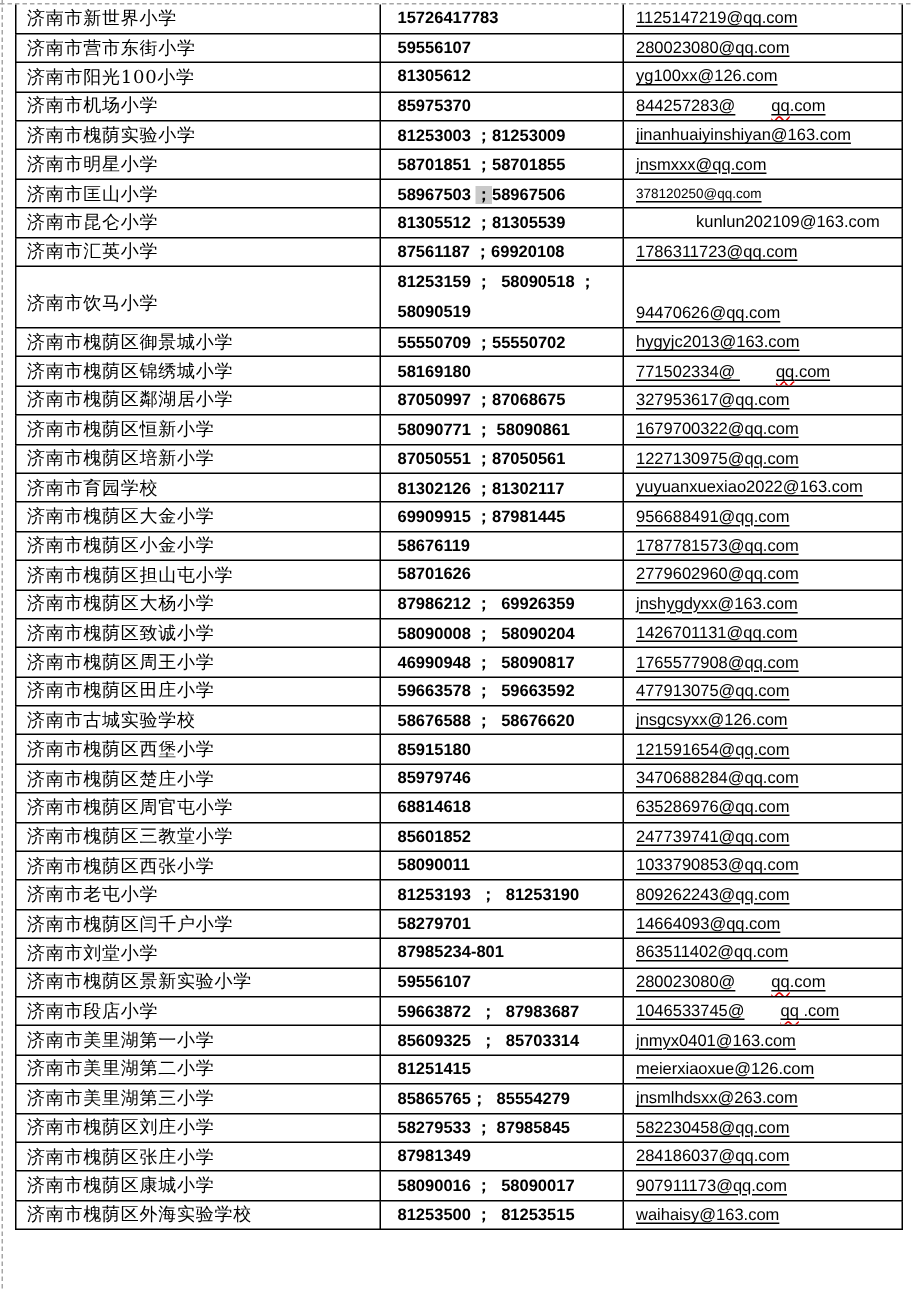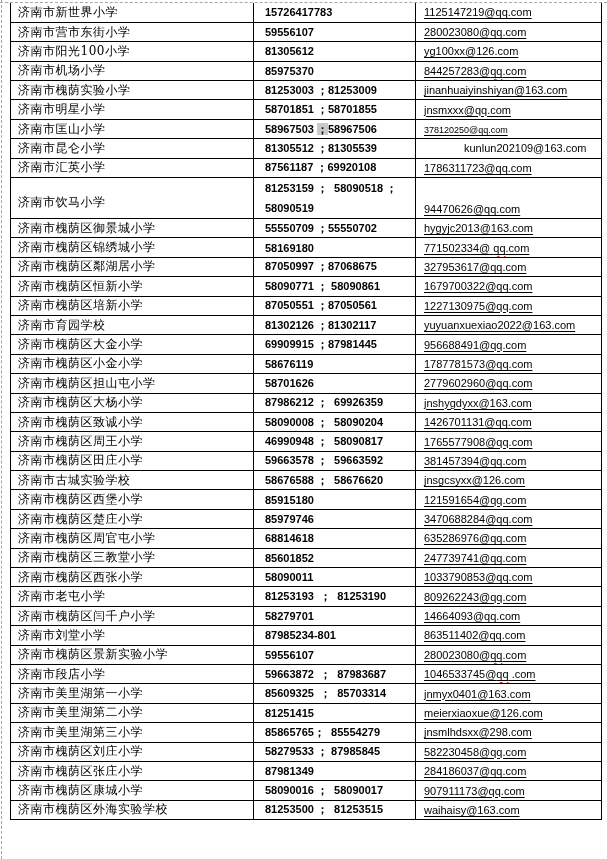--- a/index.html
+++ b/index.html
@@ -20,21 +20,21 @@
   .c-name{width:243px;padding:0 4px 0 7px;font-size:12px;letter-spacing:0.5px;
           font-family:"DejaVu Serif", serif;}
   .c-phone{width:162px;padding:0 4px 0 11px;font-size:11px;}
   .c-phone span{white-space:pre;font-weight:bold;}
   .c-email{width:186px;padding:0 4px 0 8px;font-size:11px;}
   .email{text-decoration:underline;text-underline-offset:2px;text-decoration-thickness:1px;text-align:center;}
   .email.no-u{text-decoration:none;padding-left:40px;}
   .email.small{font-size:9px;}
   .hl{background:#c9c9c9;}
   .squig{text-decoration:underline wavy #e00000;text-decoration-skip-ink:none;
-         text-underline-offset:2.5px;text-decoration-thickness:1px;}
+         text-underline-offset:2.5px;text-decoration-thickness:1px;margin-left:24px;}
   tr.tall .c-name{vertical-align:bottom;padding-bottom:7px;}
   tr.tall .c-phone{vertical-align:middle;line-height:20px;}
   tr.tall .c-email{vertical-align:bottom;padding-bottom:3px;}
 </style>
 </head>
 <body>
 
 <div class="pb-h"></div>
 <div class="pb-v"></div>
 
@@ -151,21 +151,21 @@
         <td class="c-email"><span class="email">1426701131@qq.com</span></td>
       </tr>
       <tr class="row">
         <td class="c-name"><span>济南市槐荫区周王小学</span></td>
         <td class="c-phone"><span>46990948 ；  58090817</span></td>
         <td class="c-email"><span class="email">1765577908@qq.com</span></td>
       </tr>
       <tr class="row">
         <td class="c-name"><span>济南市槐荫区田庄小学</span></td>
         <td class="c-phone"><span>59663578 ；  59663592</span></td>
-        <td class="c-email"><span class="email">381457394@qq.com</span></td>
+        <td class="c-email"><span class="email">477913075@qq.com</span></td>
       </tr>
       <tr class="row">
         <td class="c-name"><span>济南市古城实验学校</span></td>
         <td class="c-phone"><span>58676588 ；  58676620</span></td>
         <td class="c-email"><span class="email">jnsgcsyxx@126.com</span></td>
       </tr>
       <tr class="row">
         <td class="c-name"><span>济南市槐荫区西堡小学</span></td>
         <td class="c-phone"><span>85915180</span></td>
         <td class="c-email"><span class="email">121591654@qq.com</span></td>
@@ -221,21 +221,21 @@
         <td class="c-email"><span class="email">jnmyx0401@163.com</span></td>
       </tr>
       <tr class="row">
         <td class="c-name"><span>济南市美里湖第二小学</span></td>
         <td class="c-phone"><span>81251415</span></td>
         <td class="c-email"><span class="email">meierxiaoxue@126.com</span></td>
       </tr>
       <tr class="row">
         <td class="c-name"><span>济南市美里湖第三小学</span></td>
         <td class="c-phone"><span>85865765；  85554279</span></td>
-        <td class="c-email"><span class="email">jnsmlhdsxx@298.com</span></td>
+        <td class="c-email"><span class="email">jnsmlhdsxx@263.com</span></td>
       </tr>
       <tr class="row">
         <td class="c-name"><span>济南市槐荫区刘庄小学</span></td>
         <td class="c-phone"><span>58279533 ； 87985845</span></td>
         <td class="c-email"><span class="email">582230458@qq.com</span></td>
       </tr>
       <tr class="row">
         <td class="c-name"><span>济南市槐荫区张庄小学</span></td>
         <td class="c-phone"><span>87981349</span></td>
         <td class="c-email"><span class="email">284186037@qq.com</span></td>

